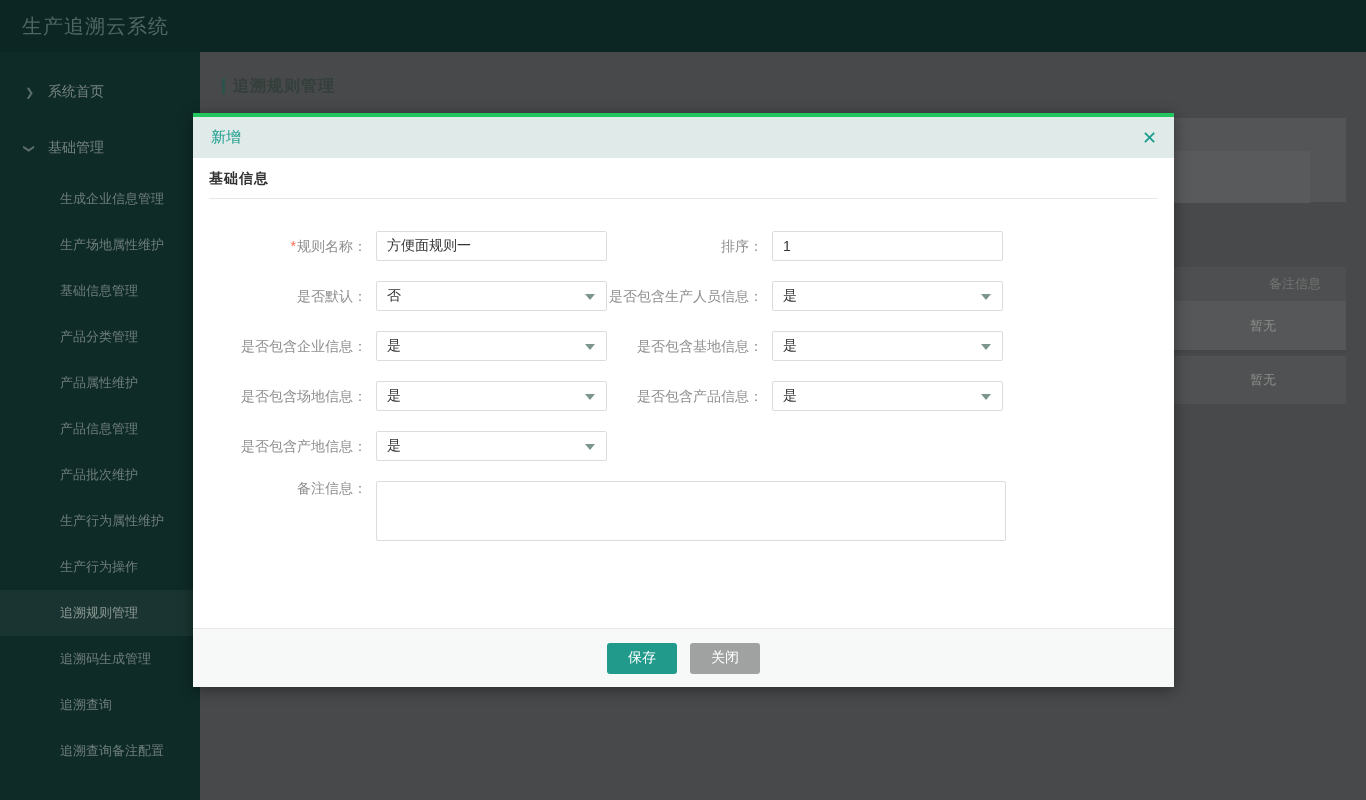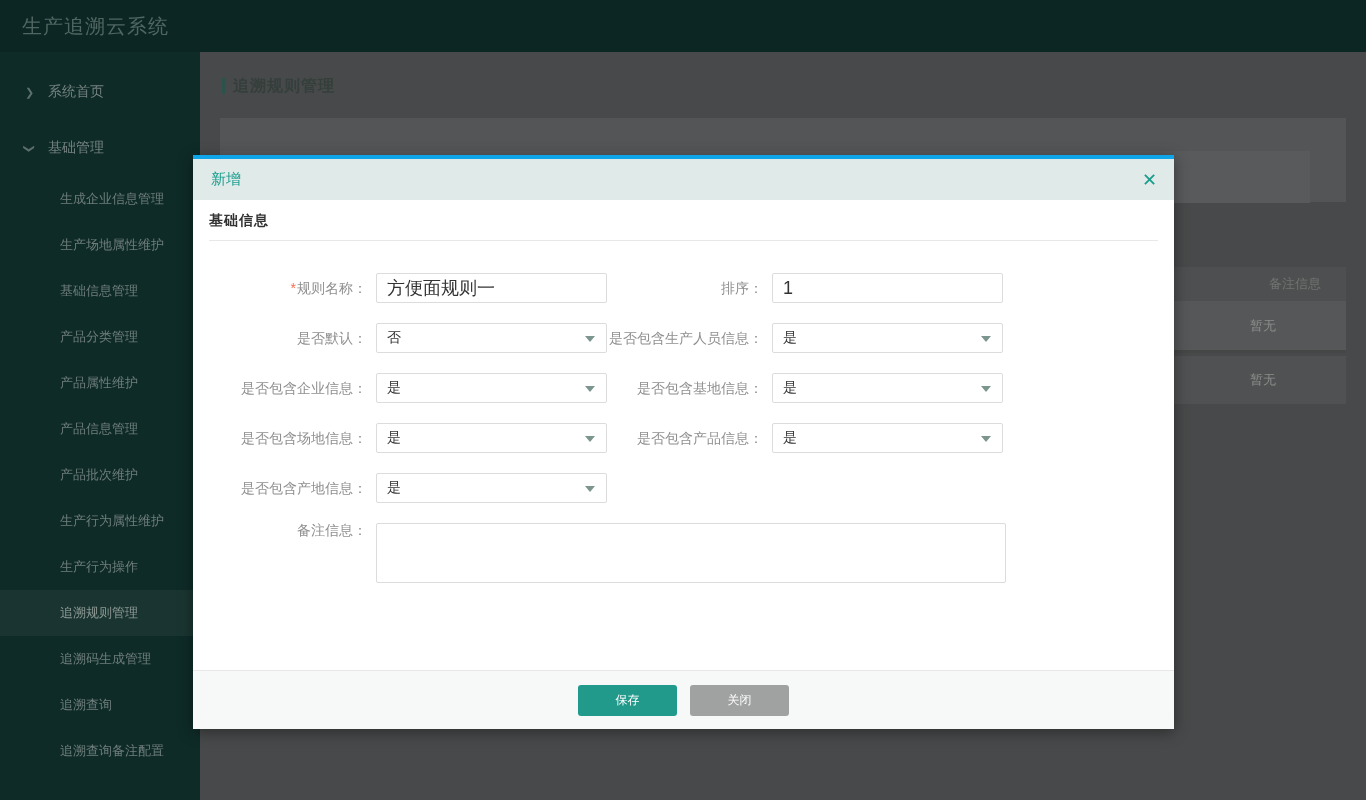--- a/index.html
+++ b/index.html
@@ -38,53 +38,53 @@
     display:flex; align-items:center; justify-content:center; color:#717371; font-size:13px; }
   .bg-row1 { position:absolute; left:20px; top:249px; width:1126px; height:52px;
     background:#565759; border-bottom:3px solid #454646; }
   .bg-row2 { position:absolute; left:20px; top:304px; width:1126px; height:48px; background:#505152; }
   .bg-row1 .cell,.bg-row2 .cell { position:absolute; left:1008px; top:0; width:70px; height:100%;
     display:flex; align-items:center; justify-content:center; color:#8c8e8b; font-size:13px; }
 
   
   .modal { position:absolute; left:193px; top:113px; width:981px; height:574px;
     background:#ffffff; z-index:10; box-shadow:0 3px 14px rgba(0,0,0,0.4);
-    border-top:4px solid #0ea5e9; display:flex; flex-direction:column;margin-top:42px; }
+    border-top:4px solid #22c55e; display:flex; flex-direction:column; }
   .modal-header { height:41px; background:#e0eae8; display:flex; align-items:center;
     padding:0 17px 0 18px; flex:none; }
   .modal-title { color:#1a9c8d; font-size:15px; font-weight:500; }
   .modal-close { margin-left:auto; color:#1a9c8d; font-size:18px; line-height:18px;
     cursor:pointer; font-weight:400; }
   .modal-body { flex:1; background:#fff; padding:0 16px; overflow:hidden; }
   .section-head { padding-top:11px; padding-bottom:10px; border-bottom:1px solid #e8e8e8; }
   .section-title { font-size:14px; color:#333; font-weight:bold; letter-spacing:1px; }
 
   .form { margin-top:32px; }
   .form-row { display:flex; margin-bottom:20px; height:30px; }
   .form-row.textarea-row { height:60px; align-items:flex-start; }
   .lbl { width:158px; text-align:right; font-size:14px; color:#8f8f8f; line-height:30px;
     margin-right:9px; white-space:nowrap; }
   .lbl.lbl2 { width:156px; }
   .lbl.lbl-top { line-height:14px; padding-top:0; }
   .req { color:#ff6b4a; margin-right:1px; font-size:14px; }
   .ctrl { width:231px; height:30px; border:1px solid #dcdcdc; border-radius:2px;
     background:#fff; position:relative; display:flex; align-items:center; }
-  input.ctrl { padding-left:10px; font-size:18px; color:#333; outline:none;
+  input.ctrl { padding-left:10px; font-size:14px; color:#333; outline:none;
     font-family:"Liberation Sans","DejaVu Sans",sans-serif; }
   .select { padding-left:10px; font-size:14px; color:#333; cursor:pointer; }
   .caret { position:absolute; right:11px; top:12px; width:0; height:0;
     border-left:5px solid transparent; border-right:5px solid transparent;
     border-top:6px solid #7c958f; }
   textarea.ctrl-area { width:630px; height:60px; border:1px solid #dcdcdc; border-radius:2px;
     resize:none; outline:none; font-size:14px; color:#333; padding:6px 10px;
     font-family:"Liberation Sans","DejaVu Sans",sans-serif; }
 
   .modal-footer { height:59px; flex:none; background:#f7f8f8; border-top:1px solid #e7e7e7;
     display:flex; align-items:center; justify-content:center; gap:13px; }
-  .btn { width:99px; height:31px; border:none; border-radius:3px; color:#fff; font-size:12px;
+  .btn { width:70px; height:31px; border:none; border-radius:3px; color:#fff; font-size:14px;
     cursor:pointer; font-family:"Liberation Sans","DejaVu Sans",sans-serif; }
   .btn-save { background:#219a8b; }
   .btn-close { background:#a0a1a1; }
 </style>
 </head>
 <body>
 
 <div class="app">
 
   <div class="top-header">

